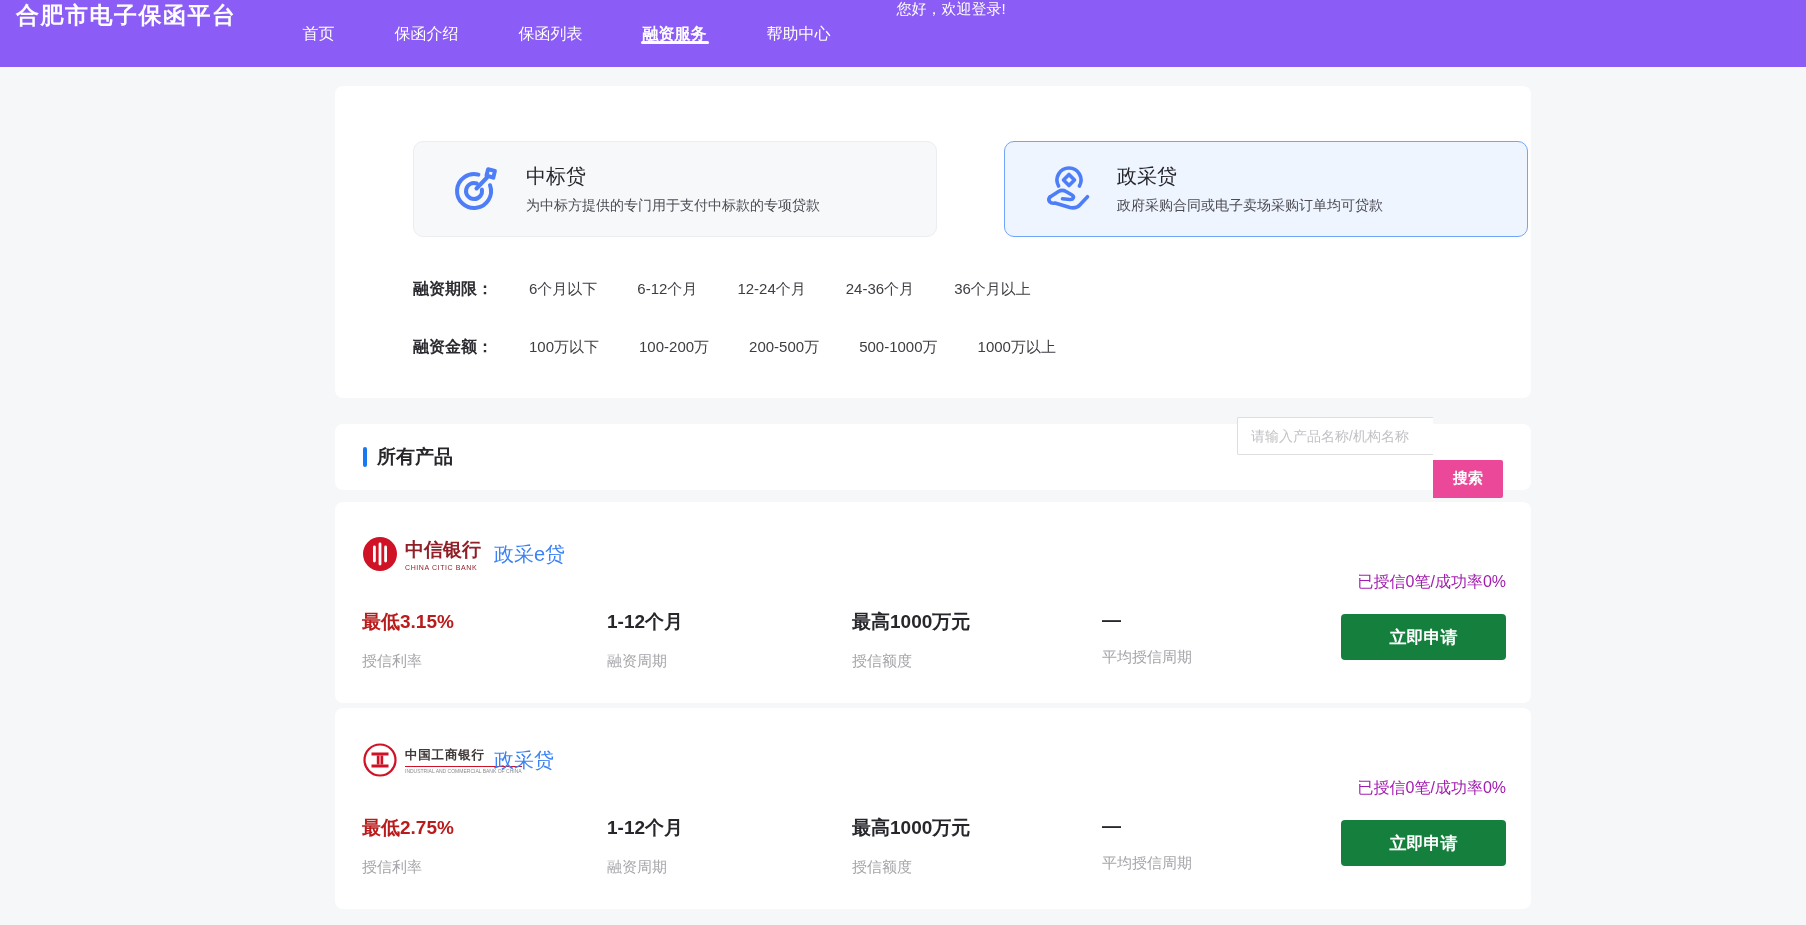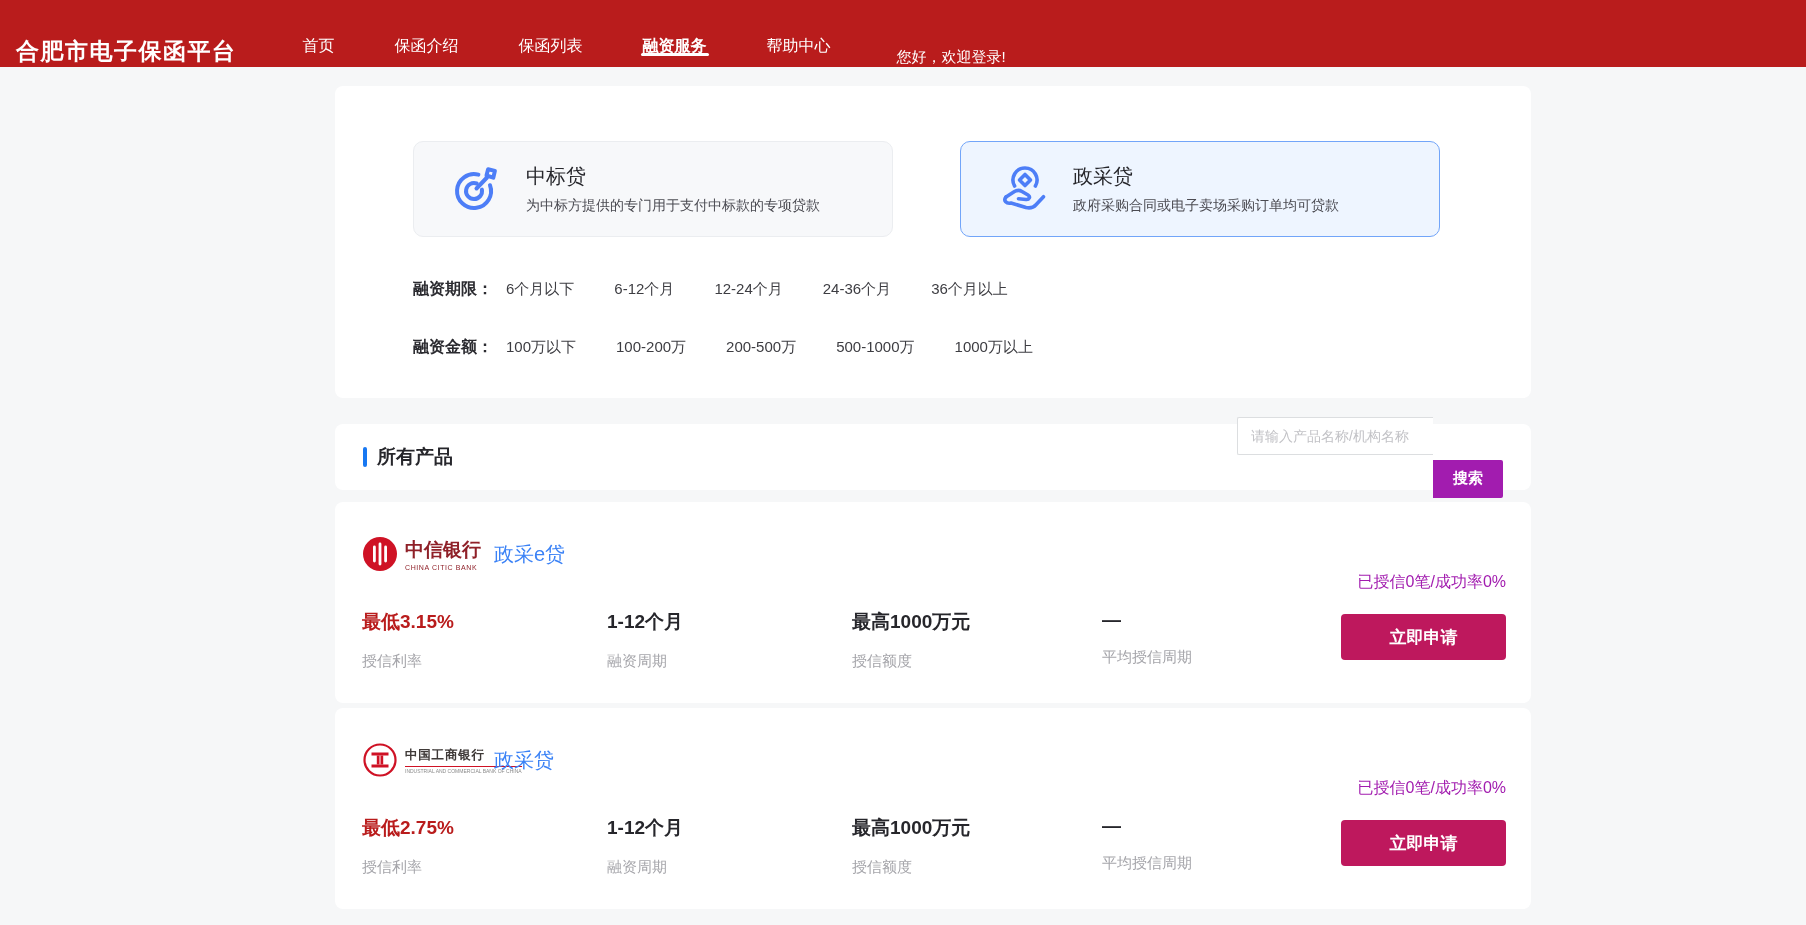--- a/index.html
+++ b/index.html
@@ -4,21 +4,21 @@
 <style>
   * { box-sizing: border-box; }
   html,body { margin:0; padding:0; }
   body {
     width:1806px; height:925px; overflow:hidden;
     background:#f6f7f8;
     font-family:"Liberation Sans","DejaVu Sans",sans-serif;
   }
   
   .topnav {
-    height:67px; background:#b91c1c; display:flex; align-items:flex-end;
+    height:67px; background:#8b5cf6; display:flex; align-items:flex-start;
     color:#fff;
   }
   .brand { font-size:23px; font-weight:bold; margin-left:16px; letter-spacing:1.5px; white-space:nowrap; }
   .nav-items { display:flex; margin-left:36px; }
   .nav-item {
     font-size:16px; height:55px; line-height:67px; padding:0 30px;
     position:relative; cursor:pointer; white-space:nowrap;
   }
   .nav-item.active { font-weight:bold; }
   .nav-item.active::after {
@@ -28,52 +28,52 @@
   .welcome { font-size:15px; margin-left:36px; cursor:pointer; white-space:nowrap; }
 
   
   .container { width:1196px; margin-left:335px; }
   .panel { background:#fff; border-radius:8px; }
 
   
   .panel-top { margin-top:19px; padding:55px 0 40px 78px; }
   .loan-cards { display:flex; gap:67px; }
   .loan-card {
-    width:480px; height:96px; border-radius:10px; display:flex; align-items:center;
+    width:524px; height:96px; border-radius:10px; display:flex; align-items:center;
     background:#f7f8fa; border:1px solid #ebedf0; cursor:pointer;
   }
   .loan-card.selected { background:#eef5ff; border:1px solid #72a5f9; }
   .loan-icon { width:56px; height:56px; margin:0 22px 0 34px; flex:0 0 auto; }
   .loan-icon svg { width:56px; height:56px; display:block; }
   .loan-title { font-size:20px; color:#26262b; font-weight:500; margin-bottom:7px; }
   .loan-desc { font-size:14px; color:#4b4b52; }
 
   .filter-row { display:flex; align-items:center; margin-top:37px; }
   .filter-row:first-of-type { margin-top:42px; }
-  .filter-label { font-size:16px; font-weight:bold; color:#2b2b30; margin-right:13px; white-space:nowrap; }
+  .filter-label { font-size:16px; font-weight:bold; color:#2b2b30; margin-right:36px; white-space:nowrap; }
   .filter-options { display:flex; gap:40px; }
   .filter-option { font-size:15px; color:#3d3d42; cursor:pointer; white-space:nowrap; }
 
   
   .products-header {
     margin-top:26px; height:66px; display:flex; align-items:center;
     justify-content:space-between; padding:0 28px;
   }
   .title-wrap { display:flex; align-items:center; }
   .accent-bar { width:4px; height:20px; background:#1878f2; border-radius:2px; margin-right:10px; }
   .section-title { font-size:19px; font-weight:bold; color:#26262b; margin:0; }
   .search { display:flex; }
   .search input {
     width:196px; height:38px; border:1px solid #dcdee0; border-right:none;
     padding:0 13px; font-size:14px; color:#ec4899; outline:none;
     border-radius:2px 0 0 2px; font-family:inherit;
   }
   .search input::placeholder { color:#c2c2c6; }
   .search button {
-    width:70px; height:38px; background:#a21caf; color:#fff; border:none;
+    width:70px; height:38px; background:#ec4899; color:#fff; border:none;
     font-size:15px; font-weight:bold; cursor:pointer; border-radius:0 2px 2px 0;
     font-family:inherit;
     margin-top:43px;
   }
 
   
   .product-card { margin-top:12px; height:201px; padding:30px 25px 0 27px; position:relative; }
   .product-card + .product-card { margin-top:5px; }
   .product-head { display:flex; align-items:center; height:44px; }
   .bank-logo { display:flex; align-items:center; width:112px; }
@@ -86,21 +86,21 @@
   .product-name { font-size:20px; font-weight:normal; color:#3b82f6; margin-left:20px; white-space:nowrap; }
 
   .stats { display:grid; grid-template-columns:245px 245px 250px 250px; margin-top:33px; }
   .stat-value { font-size:19px; font-weight:bold; color:#26262b; }
   .stat-value.red { color:#b91c1c; }
   .stat-label { font-size:15px; color:#a5a5aa; margin-top:17px; }
 
   .right-block { position:absolute; top:70px; right:25px; width:200px; text-align:right; }
   .summary { font-size:16px; color:#a21caf; white-space:nowrap; }
   .apply-btn {
-    margin-top:21px; width:165px; height:46px; background:#be185d; color:#fff;
+    margin-top:21px; width:165px; height:46px; background:#15803d; color:#fff;
     border:none; border-radius:4px; font-size:17px; font-weight:bold; cursor:pointer;
     font-family:inherit;
   }
 </style>
 </head>
 <body>
 
 <header class="topnav">
   <div class="brand">合肥市电子保函平台</div>
   <nav class="nav-items">

